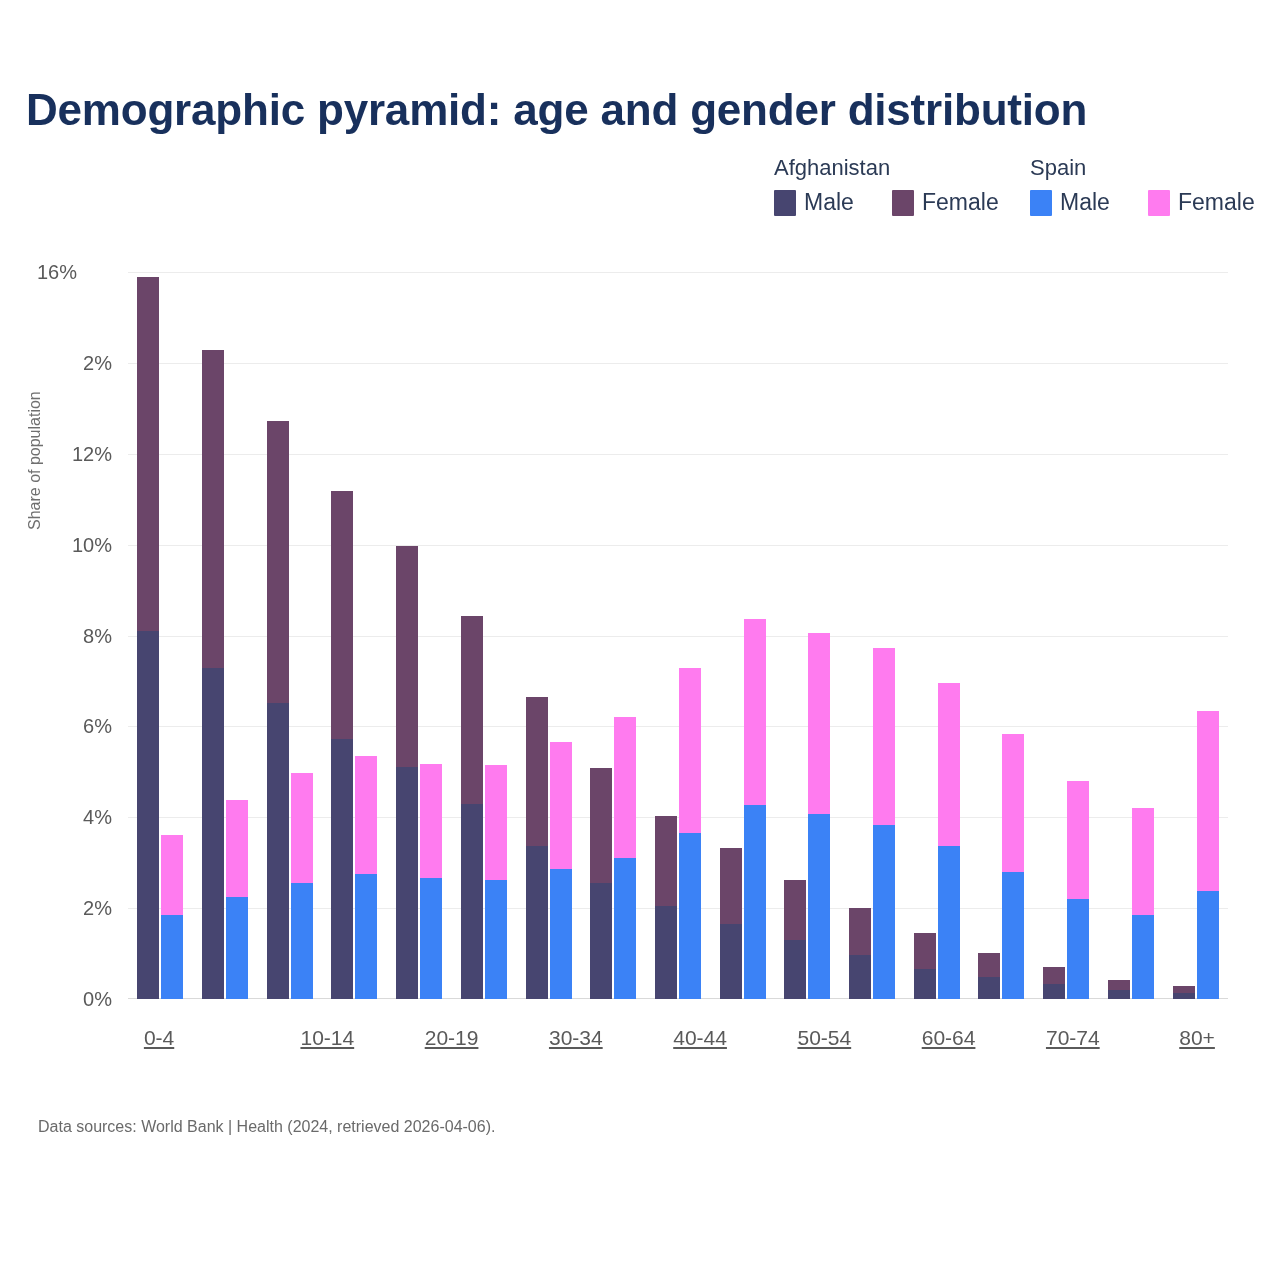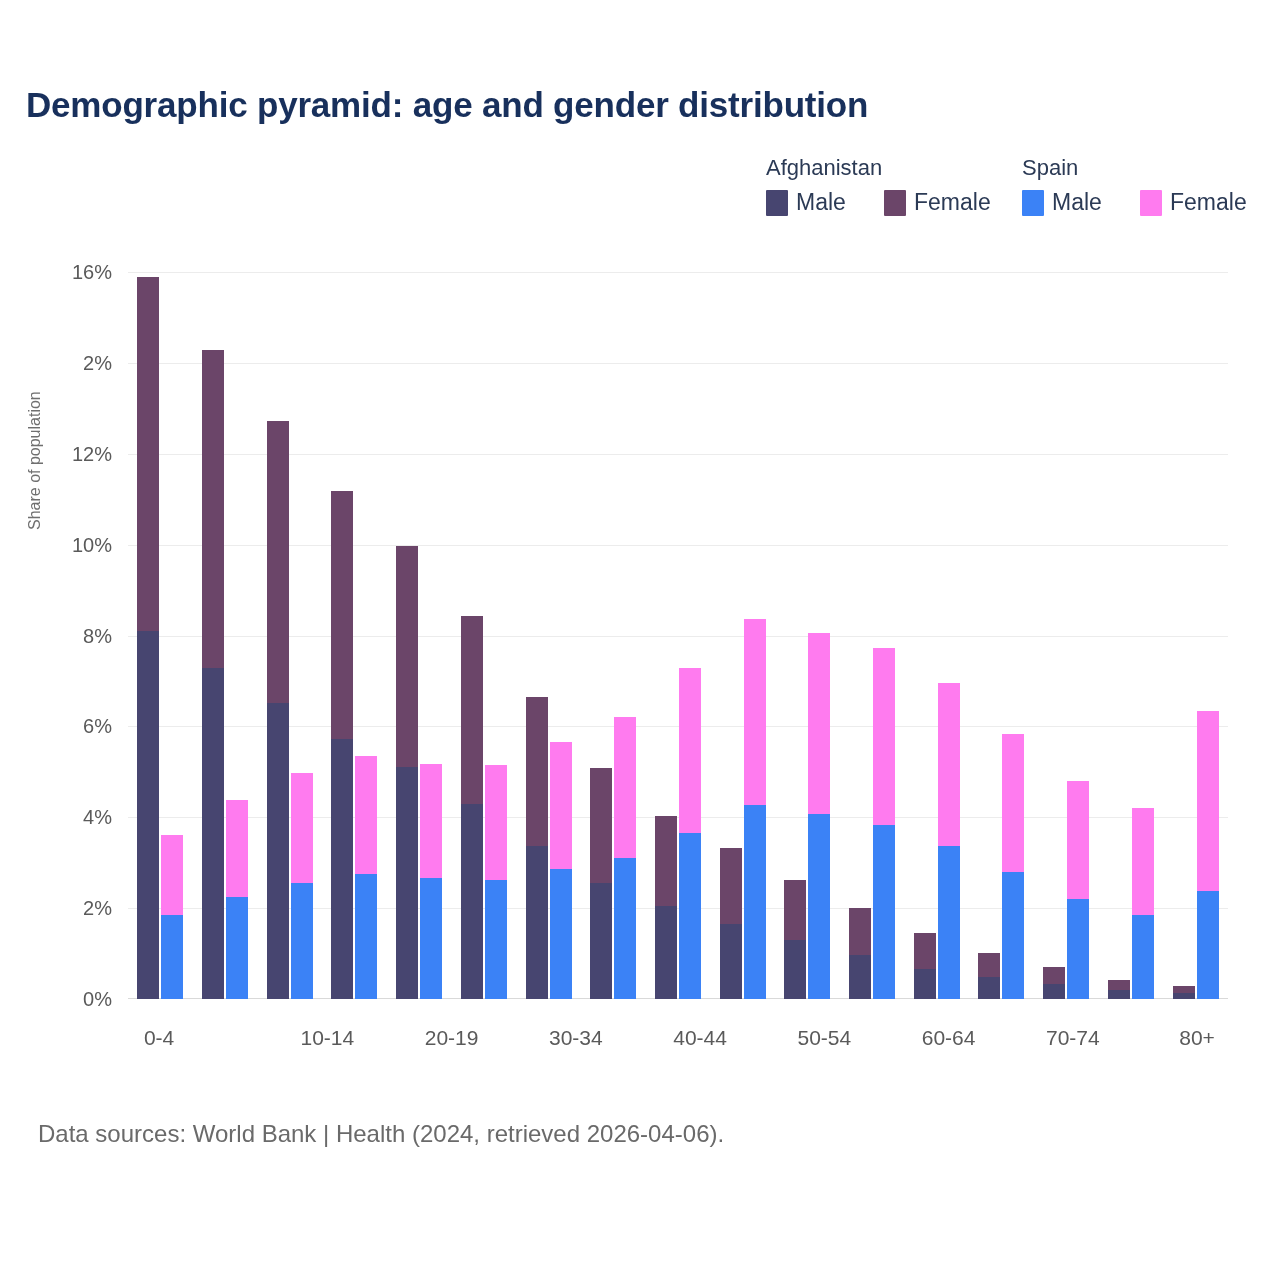--- a/index.html
+++ b/index.html
@@ -8,26 +8,26 @@
     background:#ffffff;
     font-family:"Liberation Sans", sans-serif;
     color:#2b3a55;
     overflow:hidden;
   }
   .page { position:relative; width:1280px; height:1280px; }
 
   
   .title {
     position:absolute; left:26px; top:85px;
-    font-size:35px; font-weight:bold; letter-spacing:-0.2px;
+    font-size:44px; font-weight:bold; letter-spacing:-0.2px;
     color:#18305c; white-space:nowrap;text-align:center;
   }
 
   
-  .legend { position:absolute; left:4px; top:155px; width:1248px; }
+  .legend { position:absolute; left:12px; top:155px; width:1248px; }
   .legend-row-titles { position:relative; height:30px; }
   .legend-group-title {
     position:absolute; font-size:22px; color:#2b3a55; white-space:nowrap;
   }
   .legend-row-items { position:relative; height:32px; margin-top:4px; }
   .legend-item {
     position:absolute; display:flex; align-items:center; gap:8px; white-space:nowrap;
   }
   .legend-swatch { width:22px; height:26px; display:inline-block; border-radius:1px; }
   .legend-label { font-size:23px; color:#2b3a55; }
@@ -76,26 +76,27 @@
   .seg { width:100%; }
 
   .xticks {
     position:absolute; left:128px; top:1012px; width:1100px; height:40px;
     display:flex;
   }
   .xtick {
     position:relative; text-align:center;
     font-size:21px; color:#5a5a5a; padding-top:14px;
     white-space:nowrap;
+    text-decoration:underline;
   }
 
   
   .footer {
     position:absolute; left:38px; top:1113px;
-    font-size:24px; color:#6a6a6a; line-height:1.75;
+    font-size:16px; color:#6a6a6a; line-height:1.75;
   }
   .footer div { white-space:nowrap; }
 </style>
 </head>
 <body>
 
 <div class="page">
 
   <div class="title">Demographic pyramid: age and gender distribution</div>
 
@@ -130,21 +131,21 @@
 
     <div class="ytick-wrap" id="ytick-wrap">
         <div class="ytick-lab" style="top: 727px;">0%</div>
         <div class="ytick-lab" style="top: 636.125px;">2%</div>
         <div class="ytick-lab" style="top: 545.25px;">4%</div>
         <div class="ytick-lab" style="top: 454.375px;">6%</div>
         <div class="ytick-lab" style="top: 363.5px;">8%</div>
         <div class="ytick-lab" style="top: 272.625px;">10%</div>
         <div class="ytick-lab" style="top: 181.75px;">12%</div>
         <div class="ytick-lab" style="top: 90.875px;">2%</div>
-        <div class="ytick-lab" style="top: 0px;">16%</div>
+        <div class="ytick-lab" style="top: 0px; text-align: center;">16%</div>
       </div>
 
     <div class="plot">
       <div id="gridlines">
           <div class="gridline" style="top: 636.125px;"></div>
           <div class="gridline" style="top: 545.25px;"></div>
           <div class="gridline" style="top: 454.375px;"></div>
           <div class="gridline" style="top: 363.5px;"></div>
           <div class="gridline" style="top: 272.625px;"></div>
           <div class="gridline" style="top: 181.75px;"></div>

